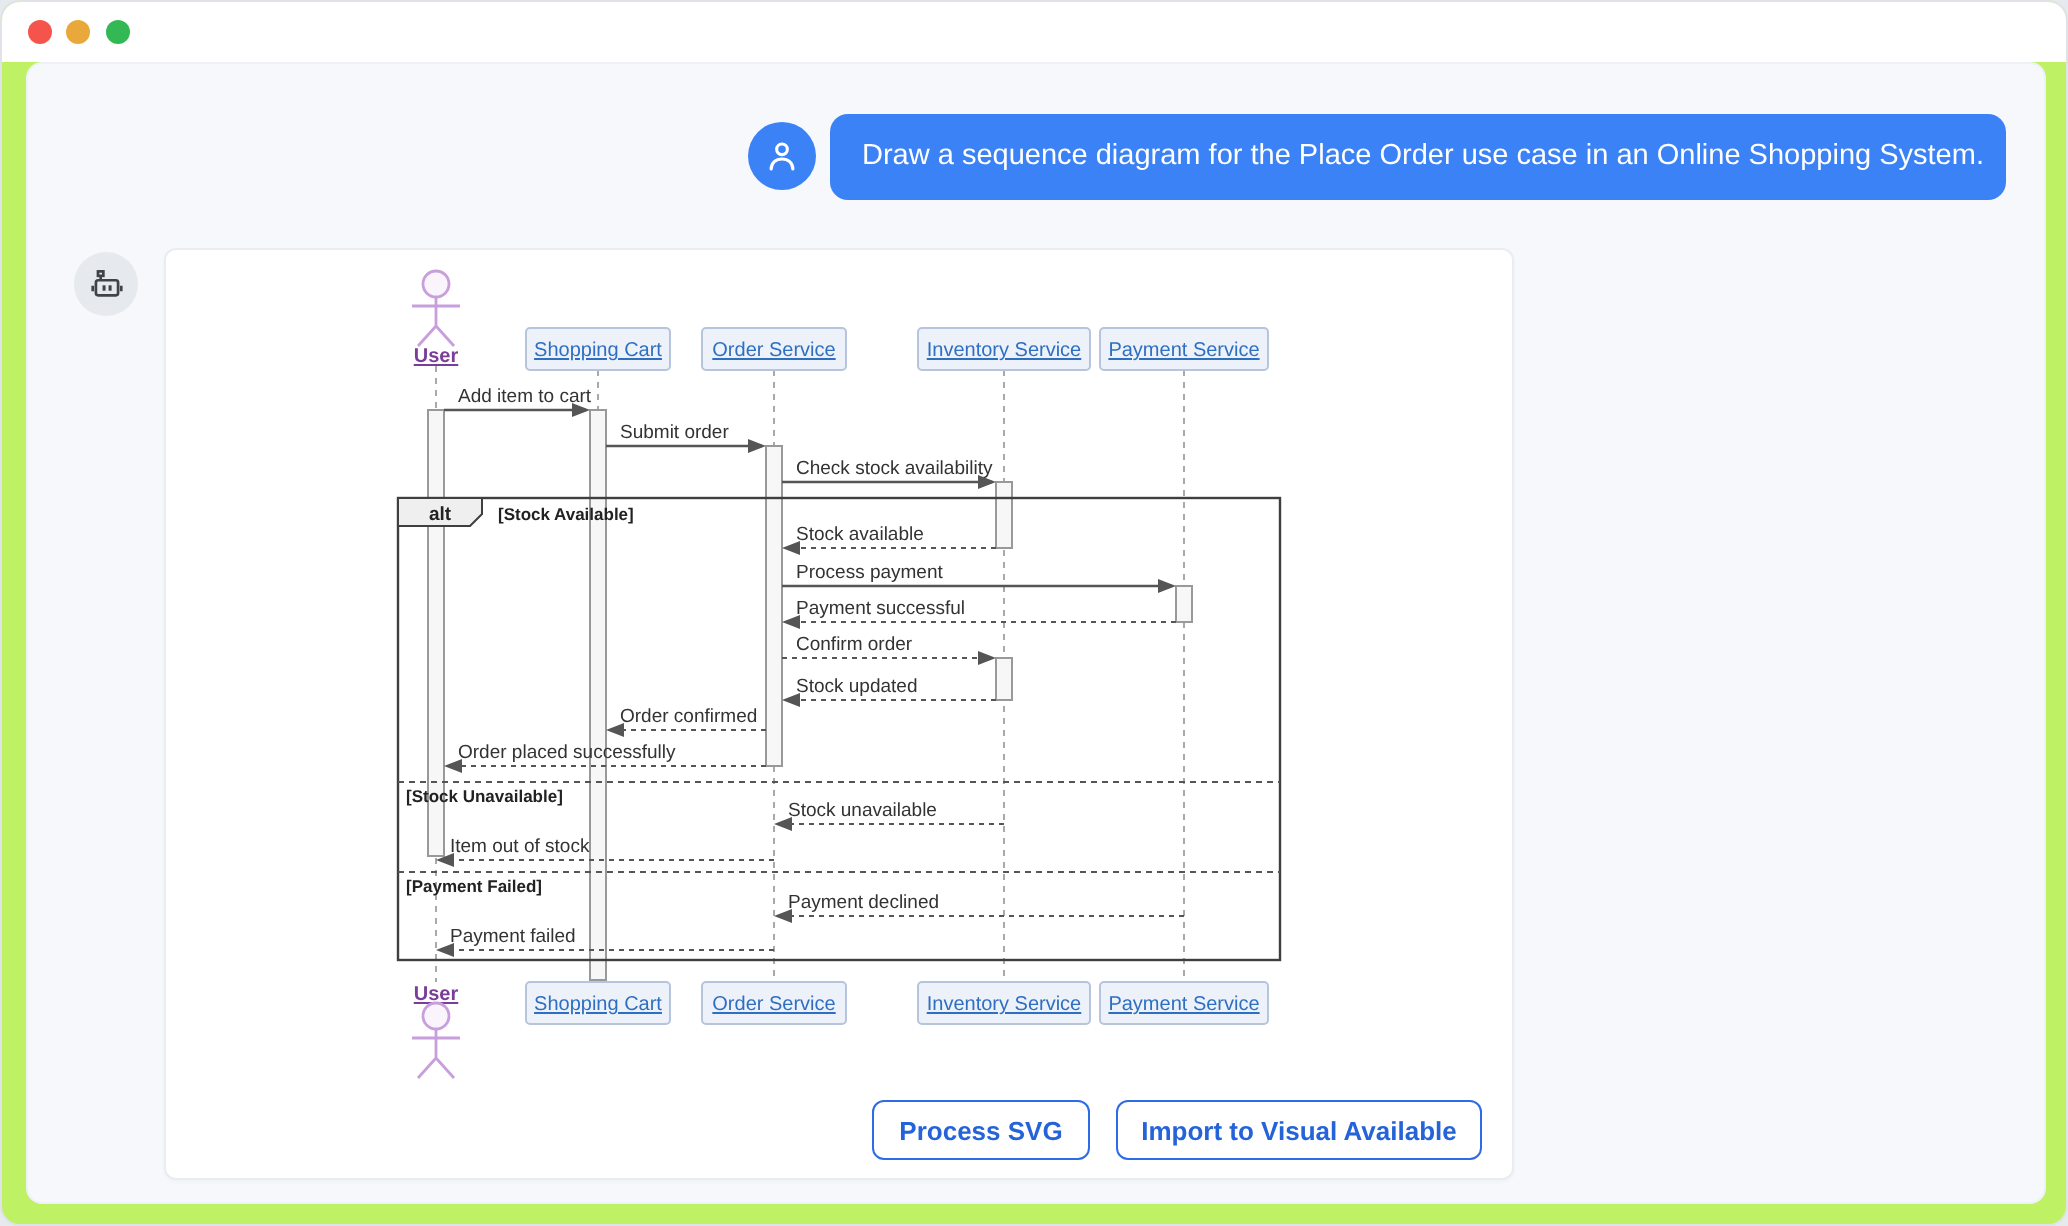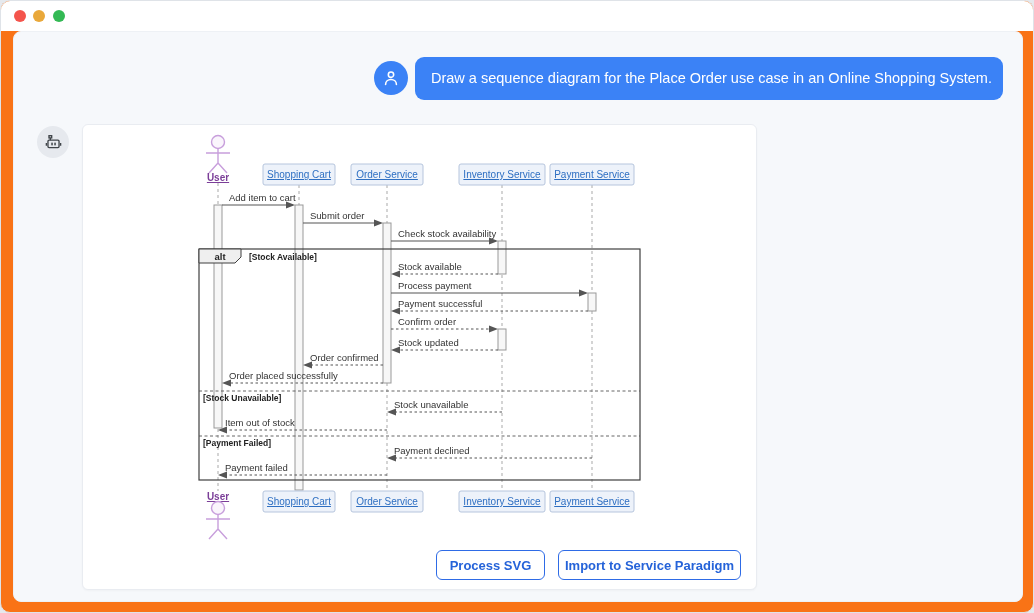--- a/index.html
+++ b/index.html
@@ -1,18 +1,18 @@
 <!DOCTYPE html>
 <html><head>
 <meta charset="utf-8">
 <style>
   * { margin:0; padding:0; box-sizing:border-box; }
   html,body { width:1034px; height:613px; }
   body { font-family:"Liberation Sans", sans-serif; background:#e6e9ed; }
-  .window { position:relative; width:1034px; height:613px; background:#f97316;
+  .window { position:relative; width:1034px; height:613px; background:#bef264;
             border-radius:10px; overflow:hidden; border:1px solid #dfe3e8; }
   .titlebar { position:absolute; left:0; top:0; right:0; height:30px; background:#ffffff; }
   .dot { position:absolute; top:9px; width:12px; height:12px; border-radius:50%; }
   .dot.red { left:13px; background:#f4544c; }
   .dot.yellow { left:32px; background:#e9a83a; }
   .dot.green { left:52px; background:#33b954; }
   .content { position:absolute; left:12px; top:30px; width:1010px; height:571px;
              background:#f6f8fb; border-radius:8px; border:1px solid #eef1f5; }
   .avatar { position:absolute; left:360px; top:29px; width:34px; height:34px;
             border-radius:50%; background:#3b82f6; display:flex; align-items:center; justify-content:center; }
@@ -163,17 +163,17 @@
           <text x="419" y="53" class="p-label">Inventory Service</text>
           <rect x="376" y="366" width="86" height="21" rx="2" class="p-box"></rect>
           <text x="419" y="380" class="p-label">Inventory Service</text>
           <rect x="467" y="39" width="84" height="21" rx="2" class="p-box"></rect>
           <text x="509" y="53" class="p-label">Payment Service</text>
           <rect x="467" y="366" width="84" height="21" rx="2" class="p-box"></rect>
           <text x="509" y="380" class="p-label">Payment Service</text>
         </svg>
 
       <div class="btn export">Process SVG</div>
-      <div class="btn import">Import to Service Paradigm</div>
+      <div class="btn import">Import to Visual Available</div>
     </div>
 
   </div>
 </div>
 
 </body></html>

